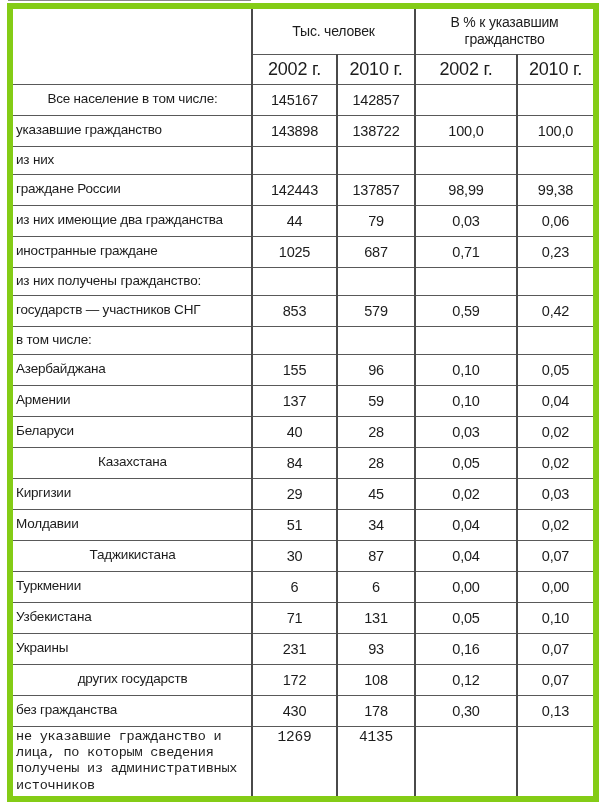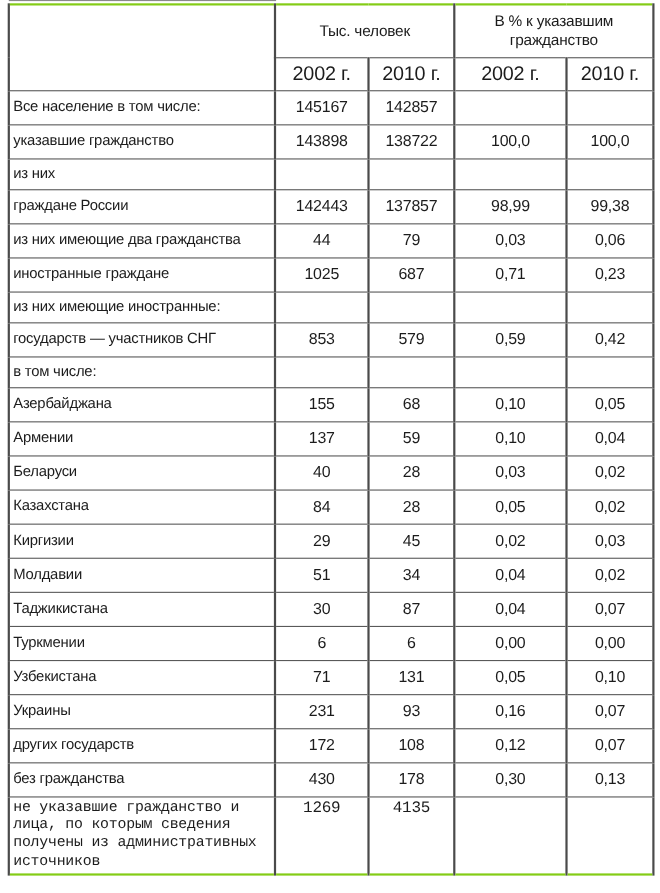--- a/index.html
+++ b/index.html
@@ -25,42 +25,42 @@
     height: 1px;
     background: #8a8a8a;
   }
   table.census {
     position: absolute;
     top: 3px;
     left: 7px;
     width: 586px;
     border-collapse: collapse;
     table-layout: fixed;
-    border: 2px solid #84cc16;
+    border: 6px solid #84cc16;
   }
   th, td {
     border: 1px solid #595959;
     border-left: 2px solid #4a4a4a;
     border-right: 2px solid #4a4a4a;
     overflow: hidden;
     letter-spacing: -0.2px;
   }
   thead th {
     font-weight: normal;
     text-align: center;
     font-size: 14px;
     line-height: 1.25;
     padding: 2px 4px;
   }
   thead tr.group-row { height: 48px; }
   thead tr.year-row  { height: 30px; }
   thead tr.year-row th { font-size: 18px; }
   tbody tr { height: 31px; }
   tbody tr.short { height: 28px; }
-  tbody tr.dotted-top > td { border-top: 1px dotted #7a7a7a; }
+  tbody tr.dotted-top > td { border-top: 1px dotted #7a7a7a; text-align: center; }
   tbody tr:last-child { height: 52px; }
   tbody tr:last-child td { vertical-align: top; padding-top: 2px; font-family: Liberation Mono, monospace; }
   td.label {
     text-align: left;
     vertical-align: middle;
     font-size: 13.5px;
     line-height: 1.22;
     padding: 2px 2px 2px 3px;
   }
   td.num {
@@ -134,21 +134,21 @@
           <td class="num">0,06</td>
         </tr>
         <tr>
           <td class="label">иностранные граждане</td>
           <td class="num">1025</td>
           <td class="num">687</td>
           <td class="num">0,71</td>
           <td class="num">0,23</td>
         </tr>
         <tr class="short">
-          <td class="label">из них имеющие иностранные:</td>
+          <td class="label">из них получены гражданство:</td>
           <td class="num"></td>
           <td class="num"></td>
           <td class="num"></td>
           <td class="num"></td>
         </tr>
         <tr>
           <td class="label">государств — участников СНГ</td>
           <td class="num">853</td>
           <td class="num">579</td>
           <td class="num">0,59</td>
@@ -157,21 +157,21 @@
         <tr class="short">
           <td class="label">в том числе:</td>
           <td class="num"></td>
           <td class="num"></td>
           <td class="num"></td>
           <td class="num"></td>
         </tr>
         <tr>
           <td class="label">Азербайджана</td>
           <td class="num">155</td>
-          <td class="num">68</td>
+          <td class="num">96</td>
           <td class="num">0,10</td>
           <td class="num">0,05</td>
         </tr>
         <tr>
           <td class="label">Армении</td>
           <td class="num">137</td>
           <td class="num">59</td>
           <td class="num">0,10</td>
           <td class="num">0,04</td>
         </tr>

